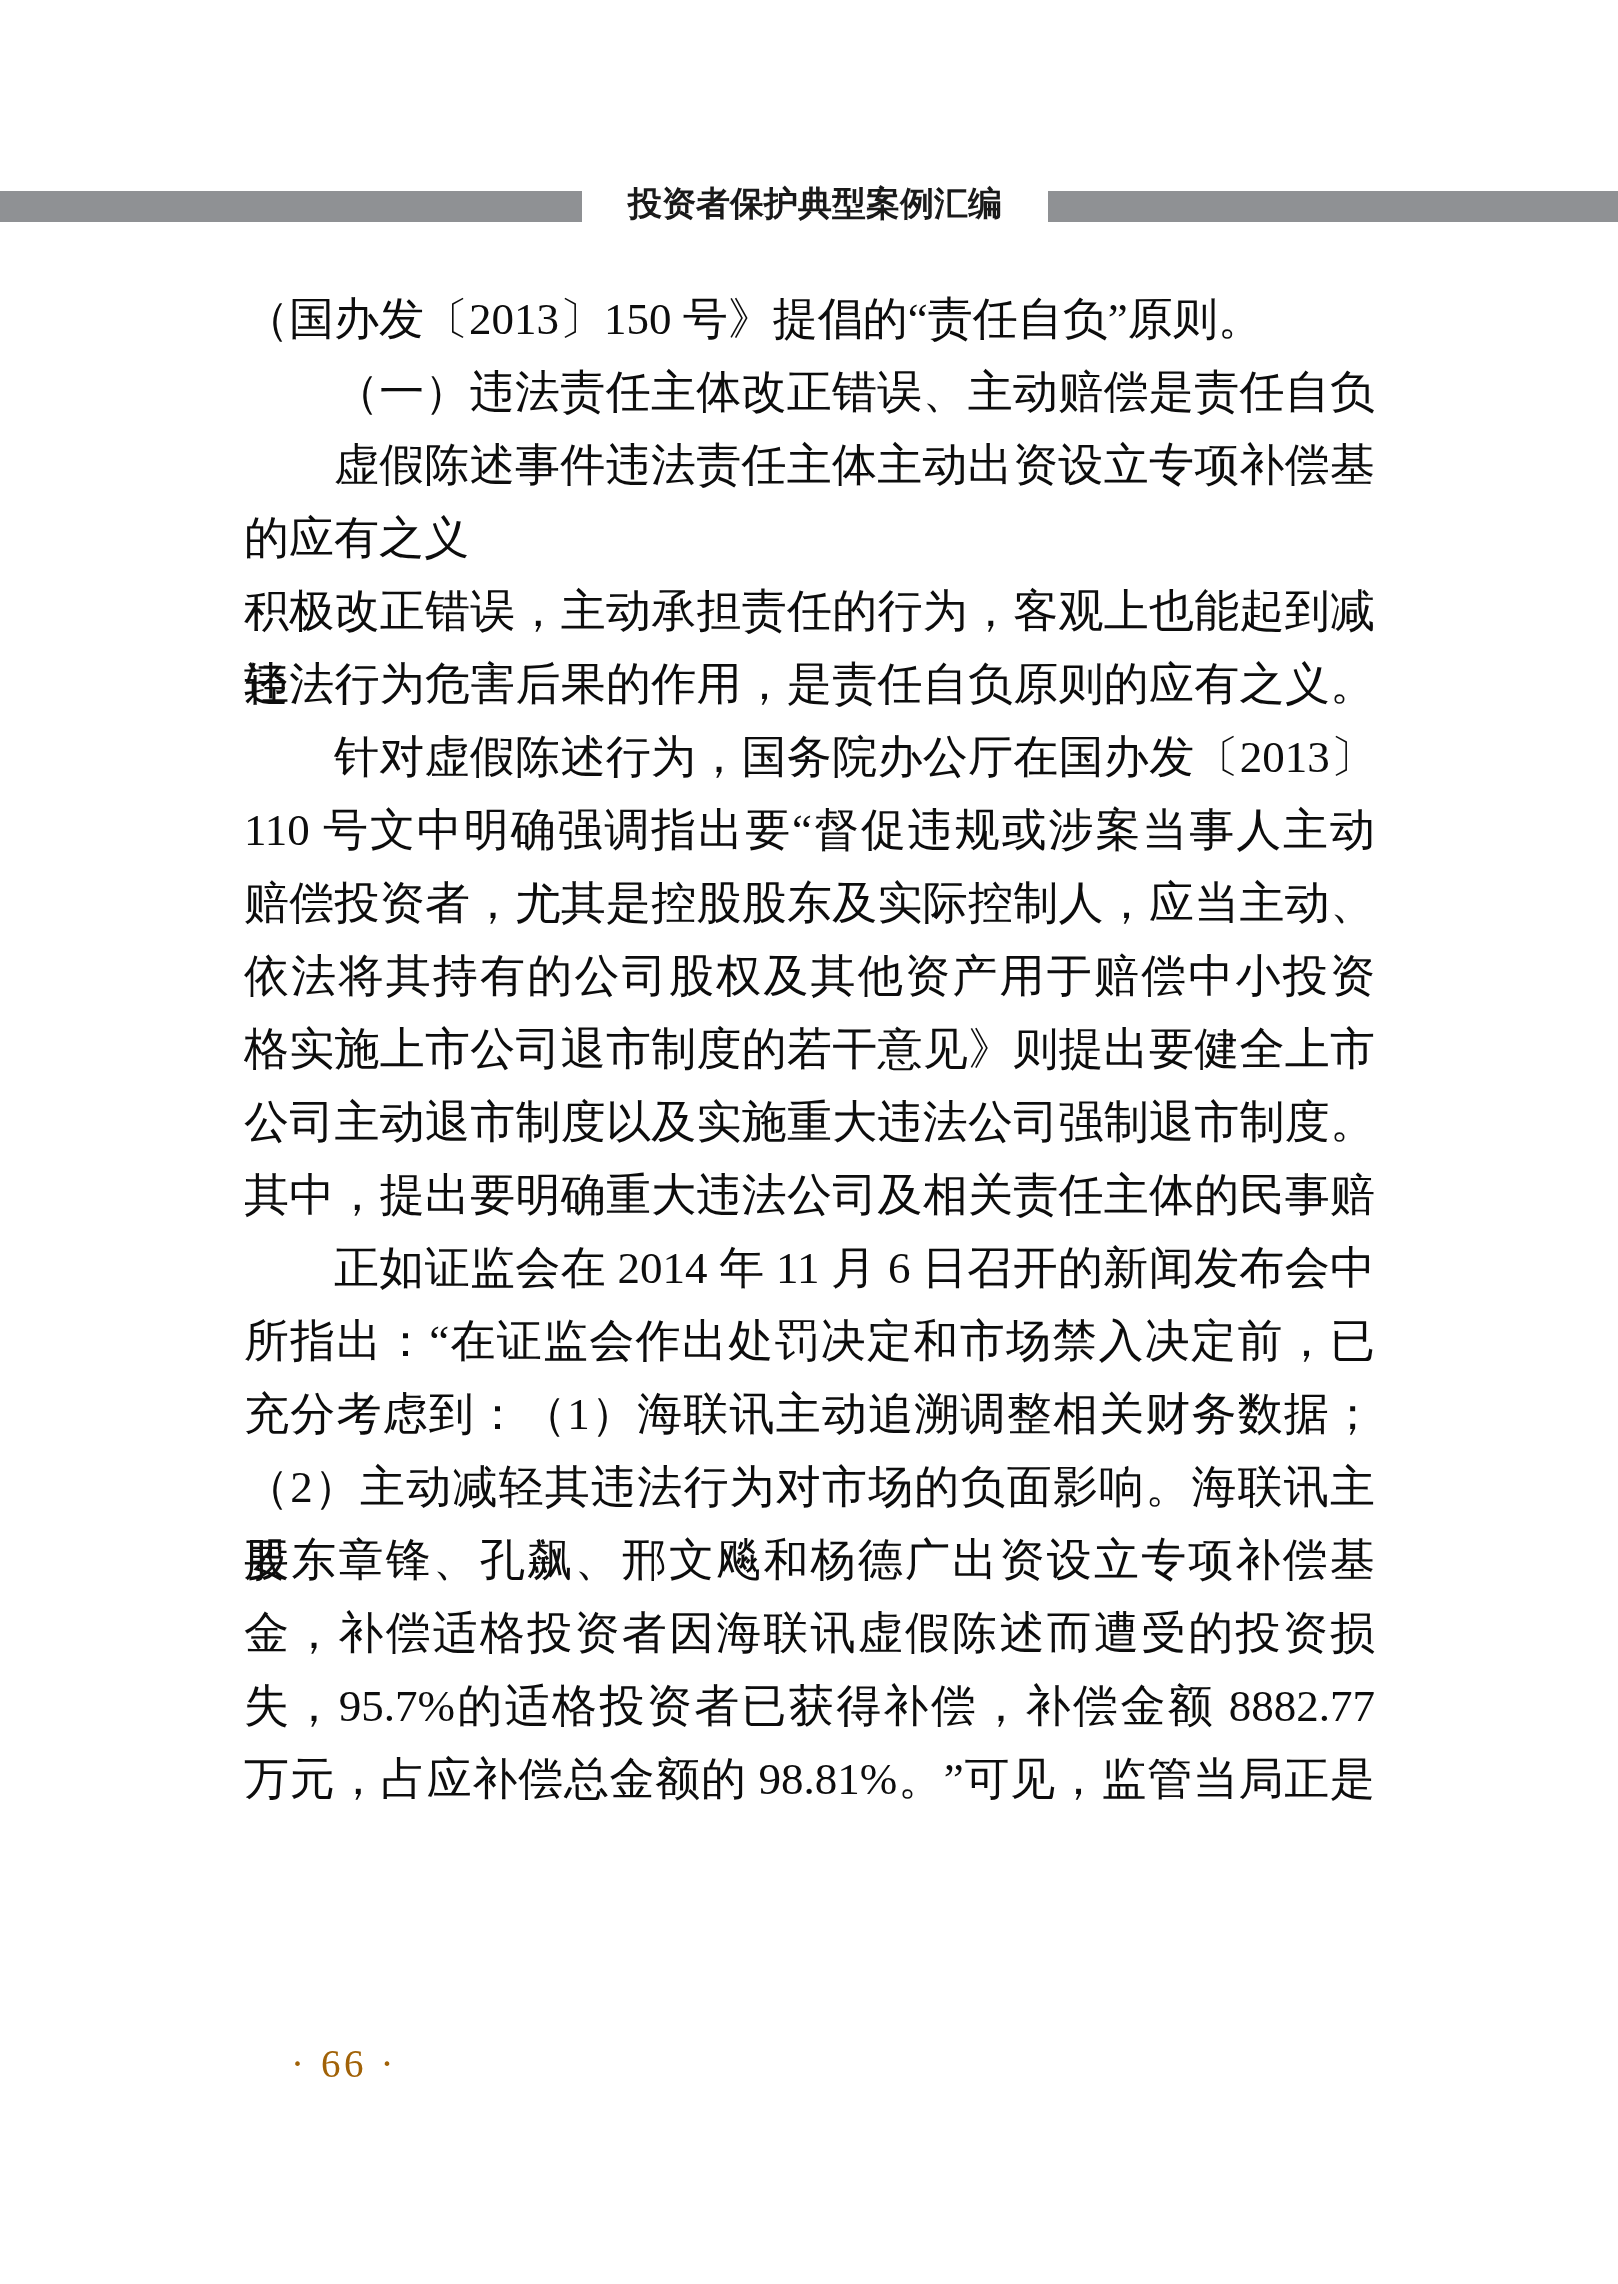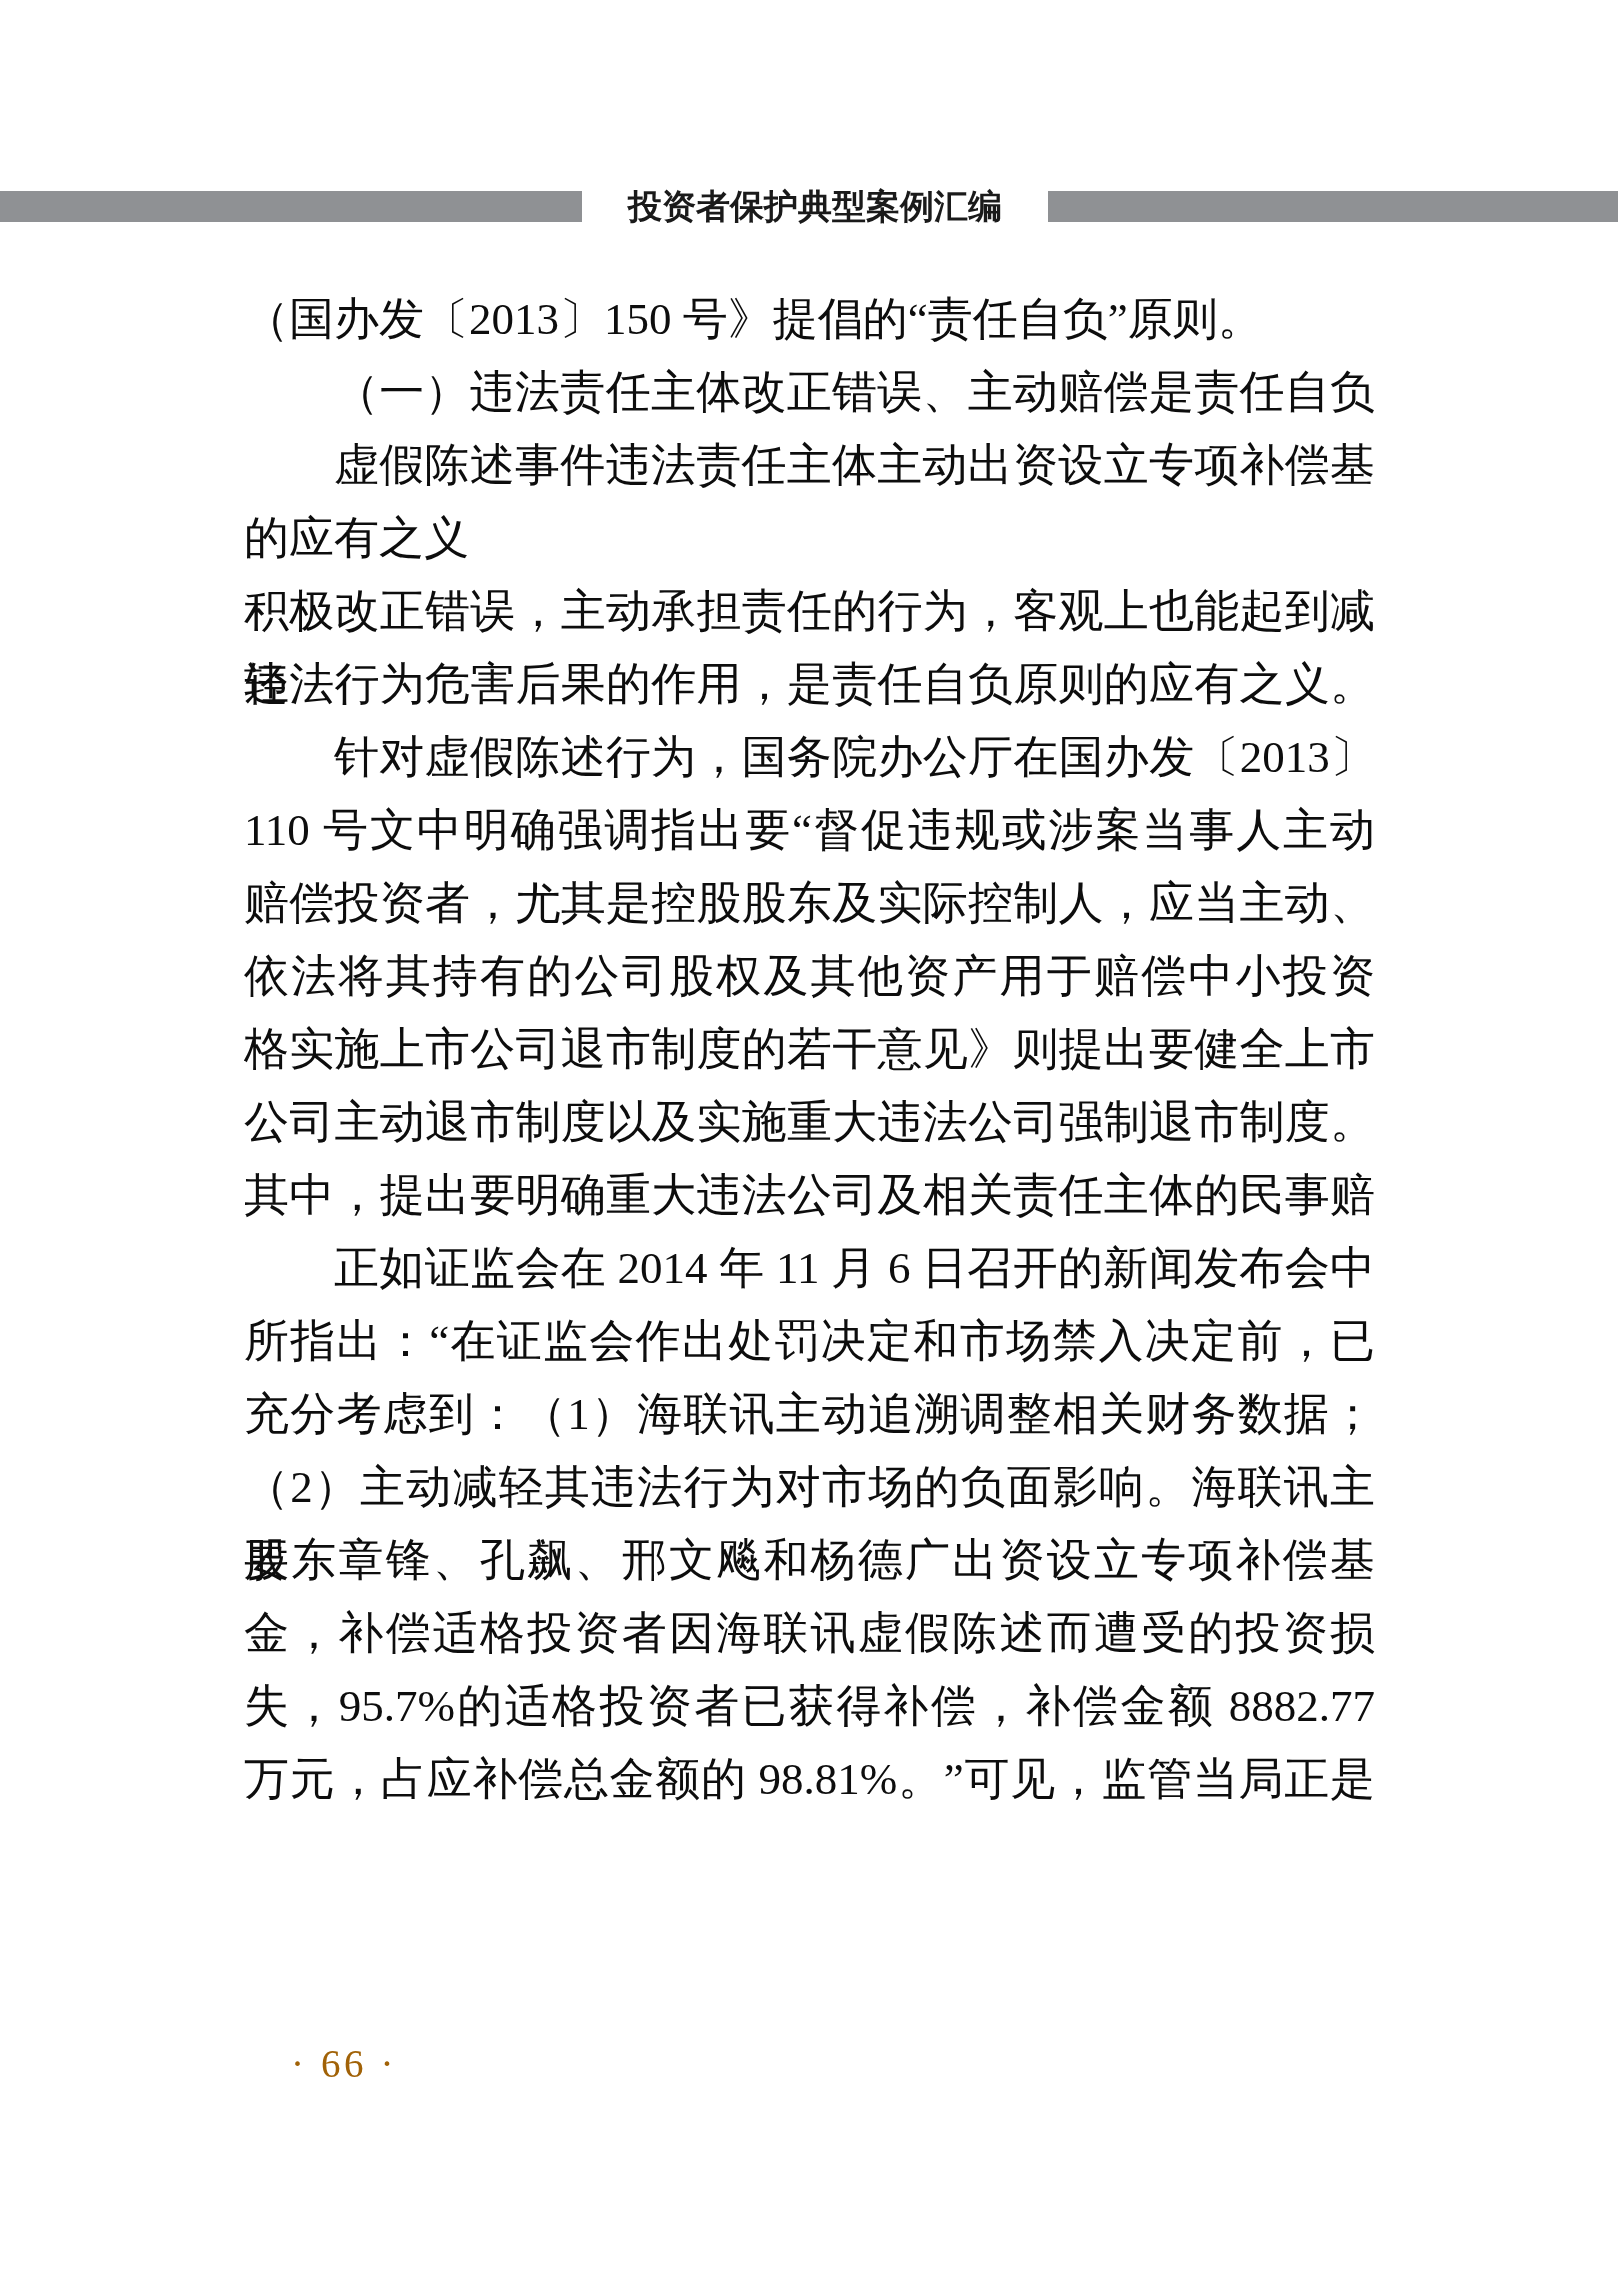--- a/index.html
+++ b/index.html
@@ -22,21 +22,21 @@
   .bar-left  { left: 0; width: 582px; }
   .bar-right { left: 1048px; right: 0; }
   .runhead-title {
     position: absolute;
     top: 182px;
     left: 582px;
     width: 466px;
     height: 49px;
     line-height: 49px;
     text-align: center;
-    font-family: Liberation Sans, sans-serif;
+    font-family: Liberation Mono, monospace;
     font-weight: 700;
     font-size: 34px;
     color: #1a1a1a;
     white-space: nowrap;
   }
   
   .text-block {
     position: absolute;
     left: 244px;
     top: 283px;

